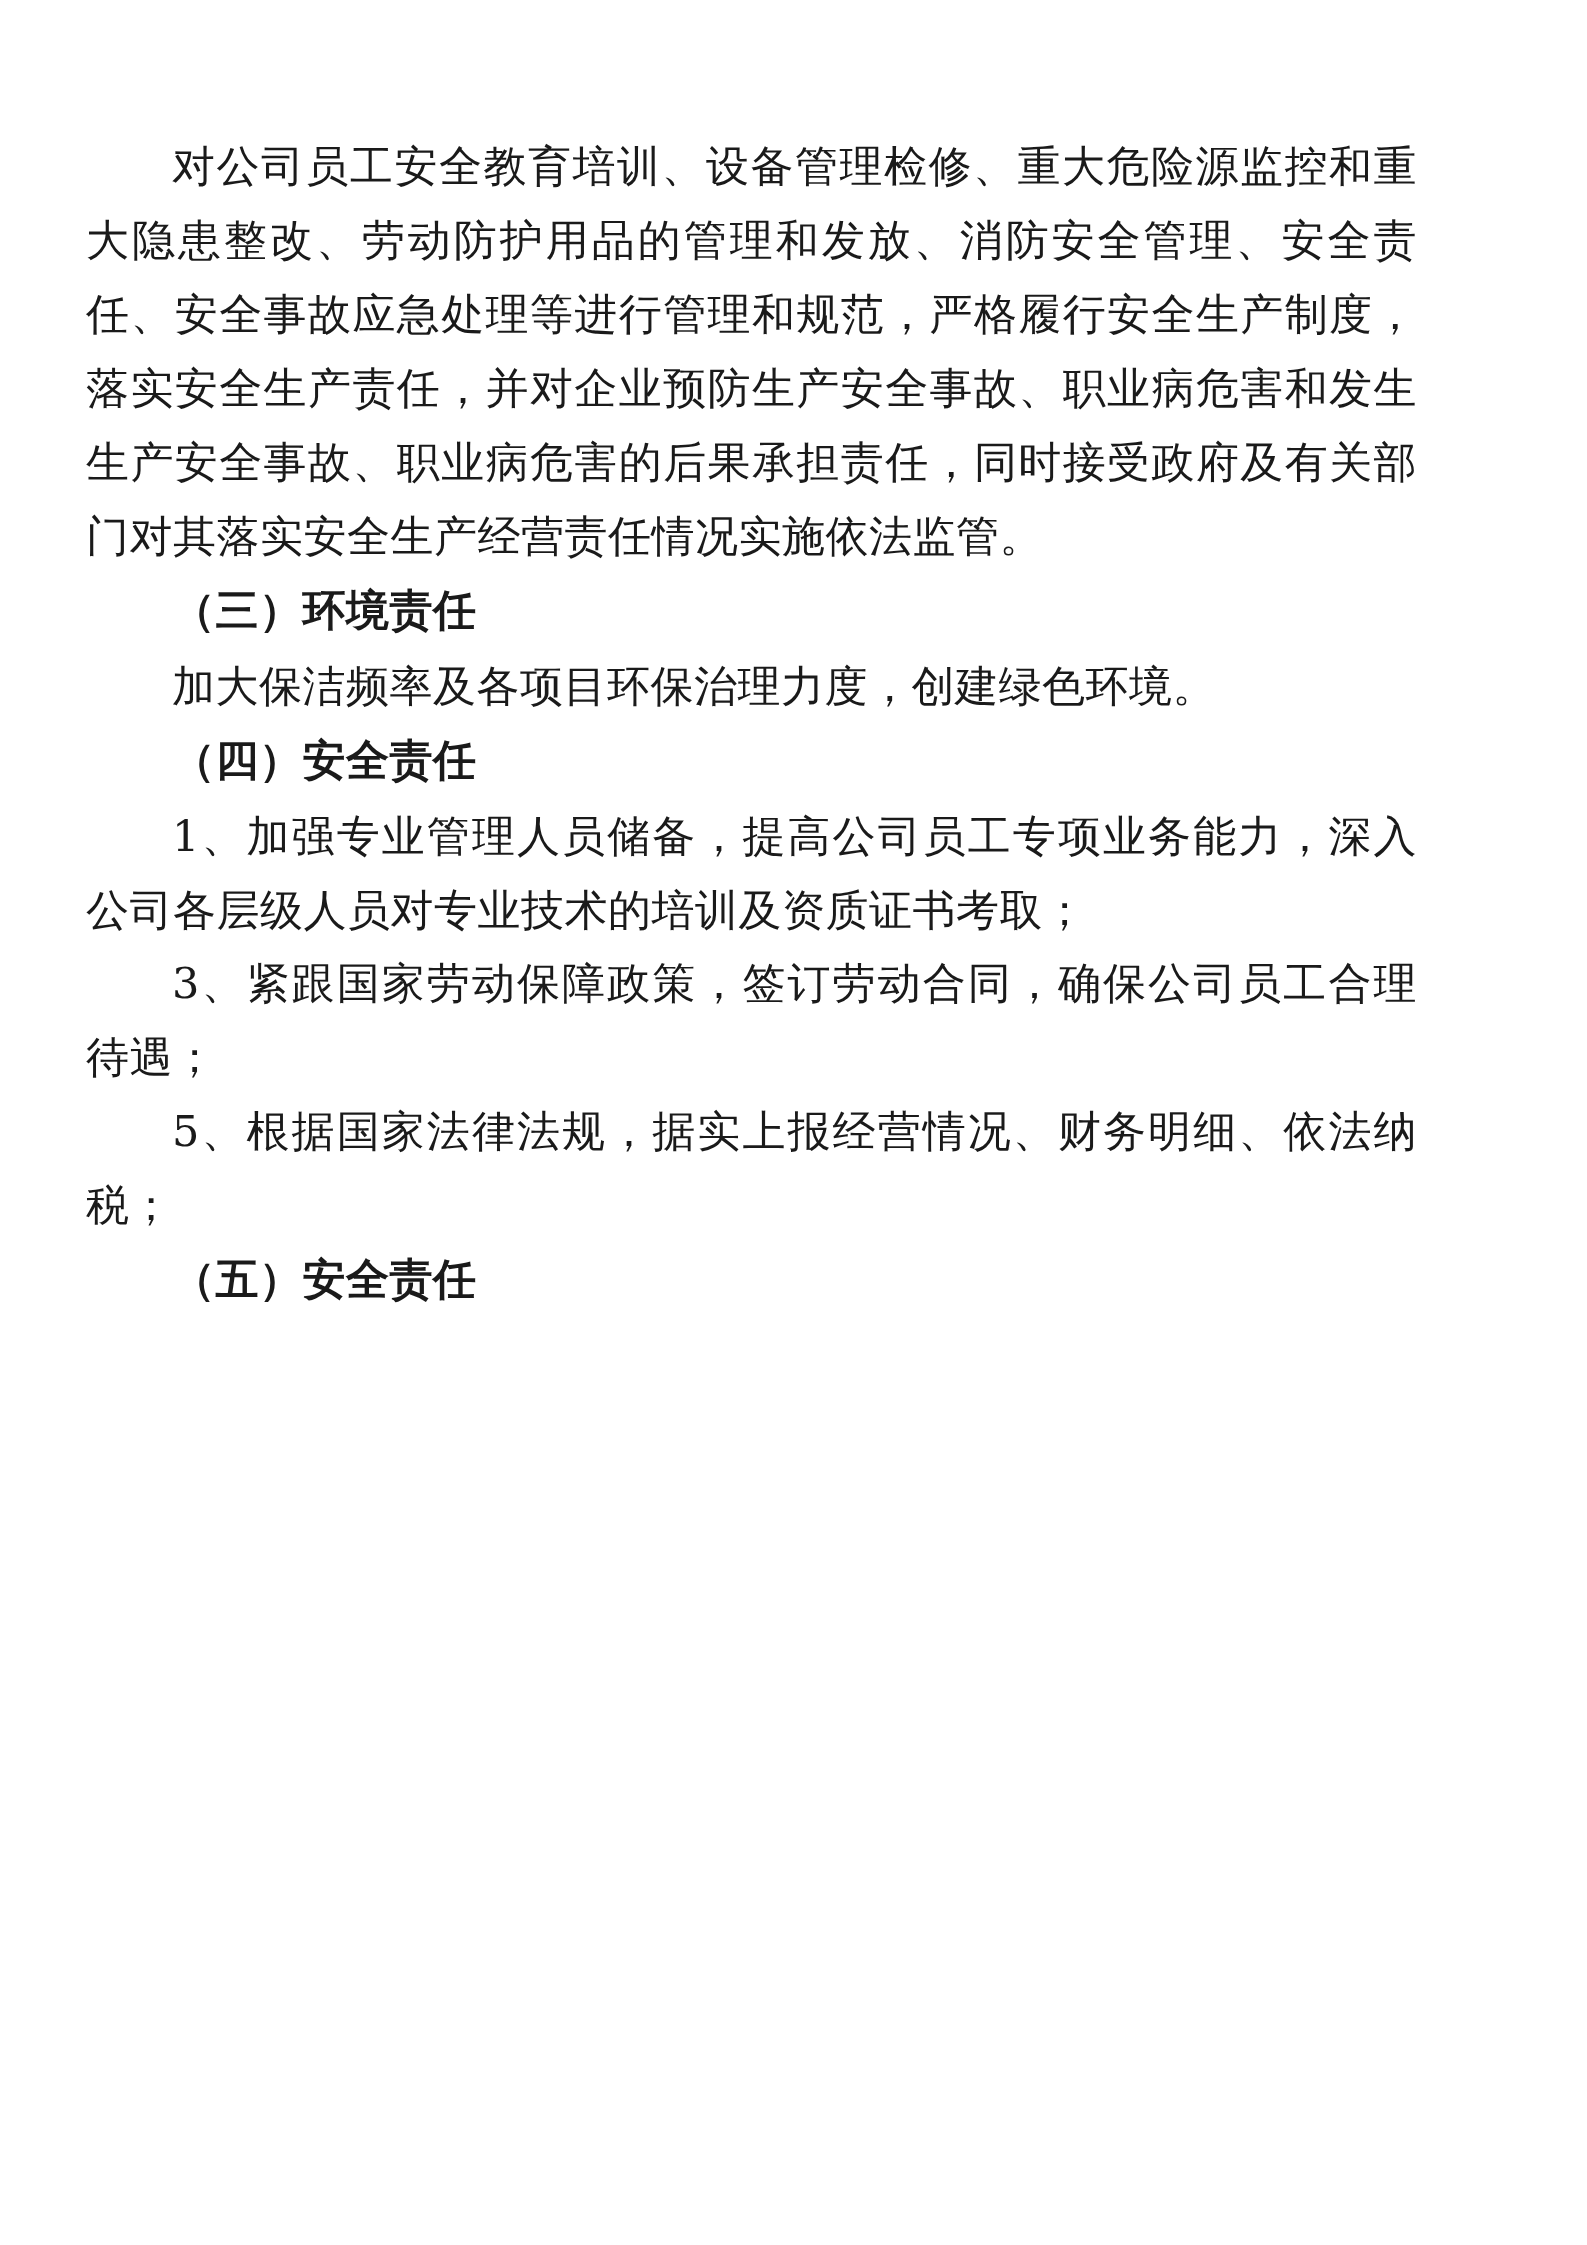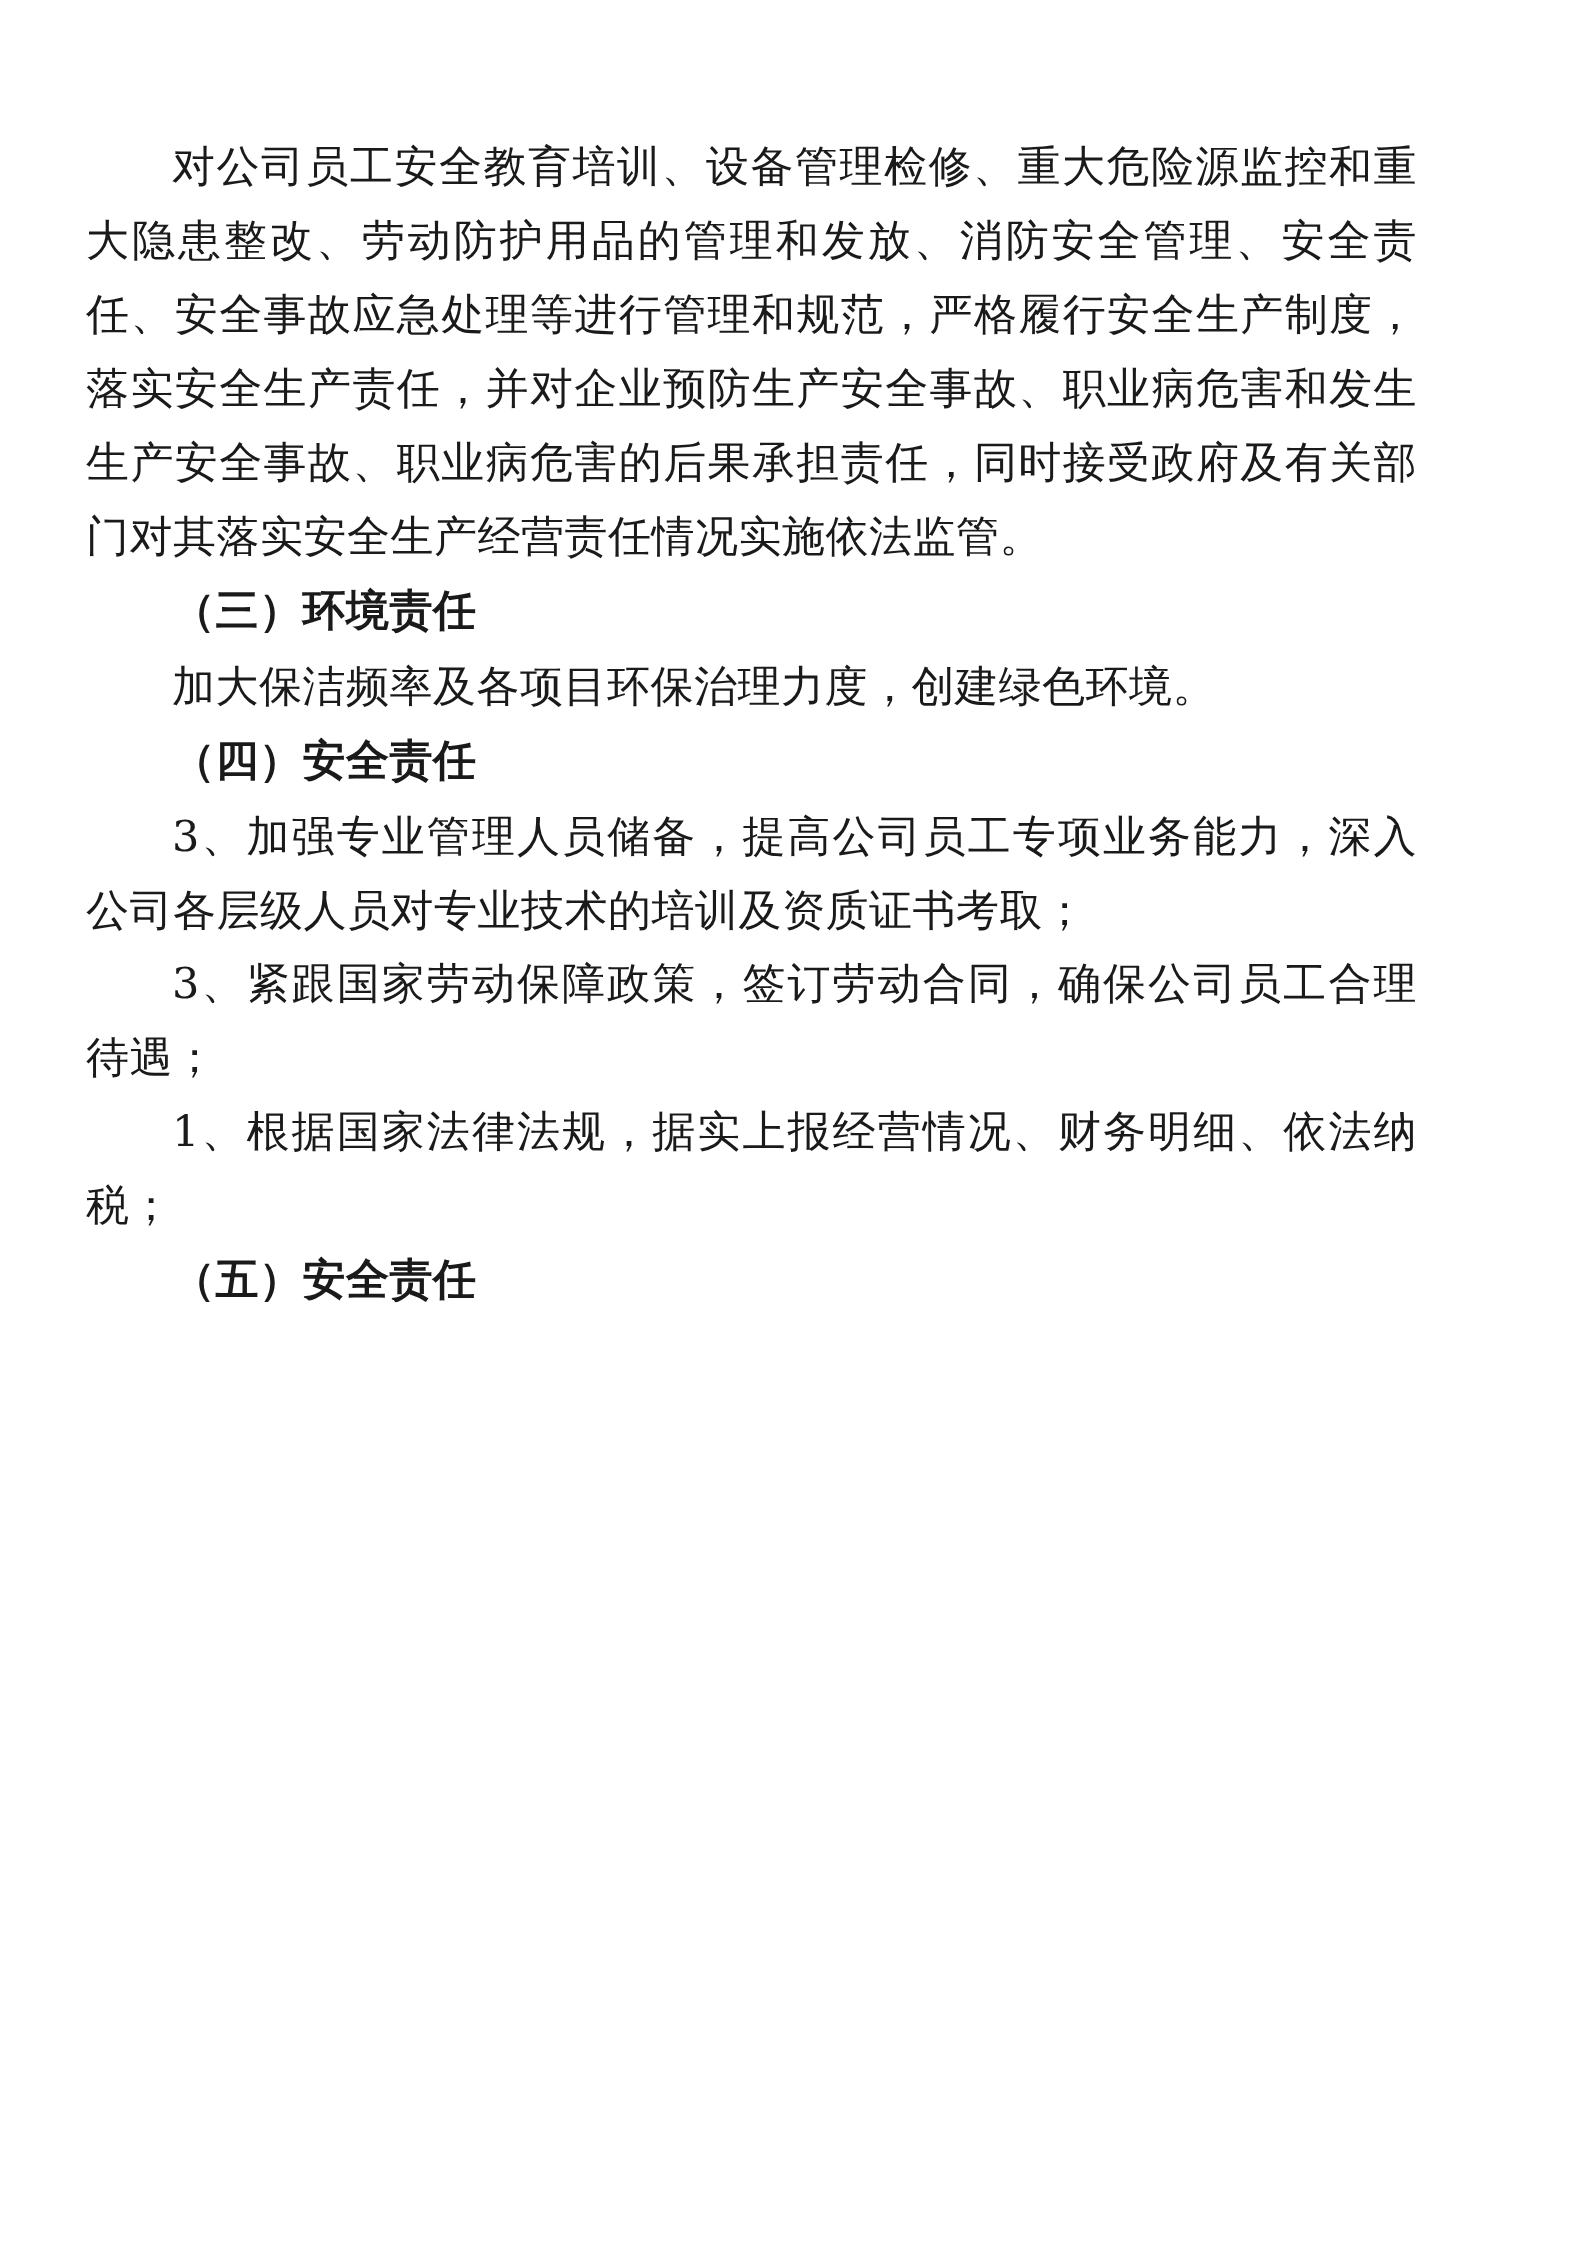--- a/index.html
+++ b/index.html
@@ -50,23 +50,23 @@
 
     <p class="para-block indent">对公司员工安全教育培训、设备管理检修、重大危险源监控和重大隐患整改、劳动防护用品的管理和发放、消防安全管理、安全责任、安全事故应急处理等进行管理和规范，严格履行安全生产制度，落实安全生产责任，并对企业预防生产安全事故、职业病危害和发生生产安全事故、职业病危害的后果承担责任，同时接受政府及有关部门对其落实安全生产经营责任情况实施依法监管。</p>
 
     <p class="heading">（三）环境责任</p>
 
     <p class="para-block indent">加大保洁频率及各项目环保治理力度，创建绿色环境。</p>
 
     <p class="heading">（四）安全责任</p>
 
 
-    <p class="para-block indent">3、加强专业管理人员储备，提高公司员工专项业务能力，深入公司各层级人员对专业技术的培训及资质证书考取；</p>
+    <p class="para-block indent">1、加强专业管理人员储备，提高公司员工专项业务能力，深入公司各层级人员对专业技术的培训及资质证书考取；</p>
 
     <p class="para-block indent">3、紧跟国家劳动保障政策，签订劳动合同，确保公司员工合理待遇；</p>
 
-    <p class="para-block indent">1、根据国家法律法规，据实上报经营情况、财务明细、依法纳税；</p>
+    <p class="para-block indent">5、根据国家法律法规，据实上报经营情况、财务明细、依法纳税；</p>
 
     <p class="heading">（五）安全责任</p>
 
 
   </div>
 </div>
 
 </body></html>

